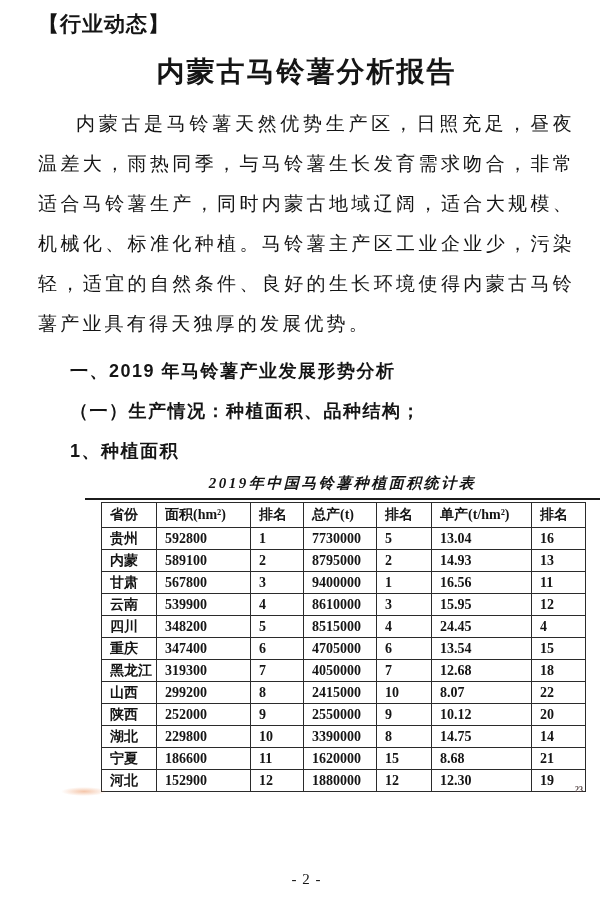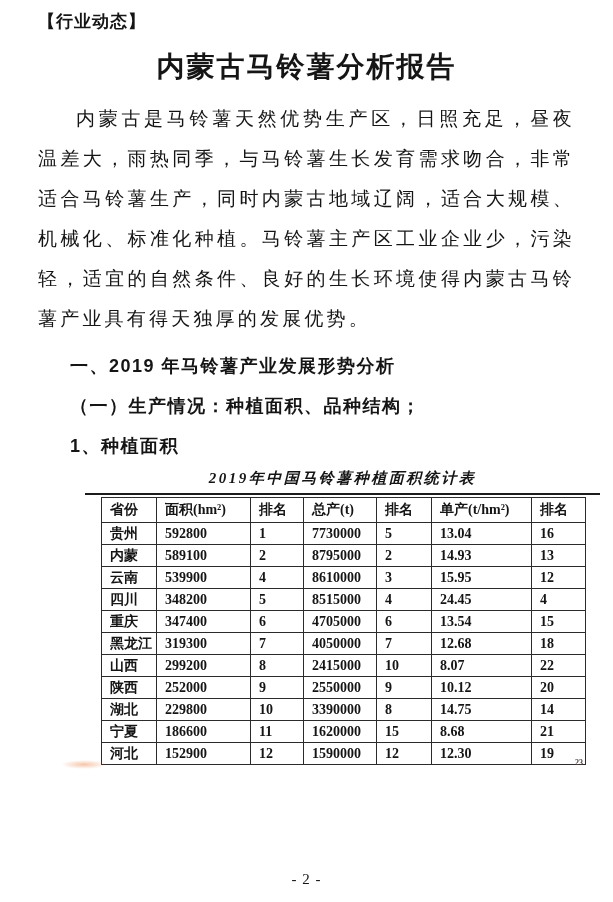--- a/index.html
+++ b/index.html
@@ -9,21 +9,21 @@
     position: relative;
     font-family: "Liberation Serif", "DejaVu Serif", serif;
     color: #151515;
     overflow: hidden;
   }
   .page { padding: 10px 38px 0 38px; }
 
   .doc-tag {
     font-family: "Liberation Sans", "DejaVu Sans", sans-serif;
     font-weight: bold;
-    font-size: 17px;
+    font-size: 21px;
     letter-spacing: 1px;
   }
 
   .main-title {
     text-align: center;
     font-size: 28px;
     font-weight: bold;
     letter-spacing: 2px;
     margin-top: 18px;
     line-height: 32px;
@@ -168,20 +168,29 @@
           <tr>
             <td class="prov">内蒙</td>
             <td class="num">589100</td>
             <td class="num">2</td>
             <td class="num">8795000</td>
             <td class="num">2</td>
             <td class="num">14.93</td>
             <td class="num">13</td>
           </tr>
           <tr>
+            <td class="prov">甘肃</td>
+            <td class="num">567800</td>
+            <td class="num">3</td>
+            <td class="num">9400000</td>
+            <td class="num">1</td>
+            <td class="num">16.56</td>
+            <td class="num">11</td>
+          </tr>
+          <tr>
             <td class="prov">云南</td>
             <td class="num">539900</td>
             <td class="num">4</td>
             <td class="num">8610000</td>
             <td class="num">3</td>
             <td class="num">15.95</td>
             <td class="num">12</td>
           </tr>
           <tr>
             <td class="prov">四川</td>
@@ -243,21 +252,21 @@
             <td class="num">11</td>
             <td class="num">1620000</td>
             <td class="num">15</td>
             <td class="num">8.68</td>
             <td class="num">21</td>
           </tr>
           <tr>
             <td class="prov">河北</td>
             <td class="num">152900</td>
             <td class="num">12</td>
-            <td class="num">1590000</td>
+            <td class="num">1880000</td>
             <td class="num">12</td>
             <td class="num">12.30</td>
             <td class="num">19</td>
           </tr>
         </tbody>
     </table>
 
     <span class="corner-mark">23</span>
     <span class="smudge"></span>
   </div>

